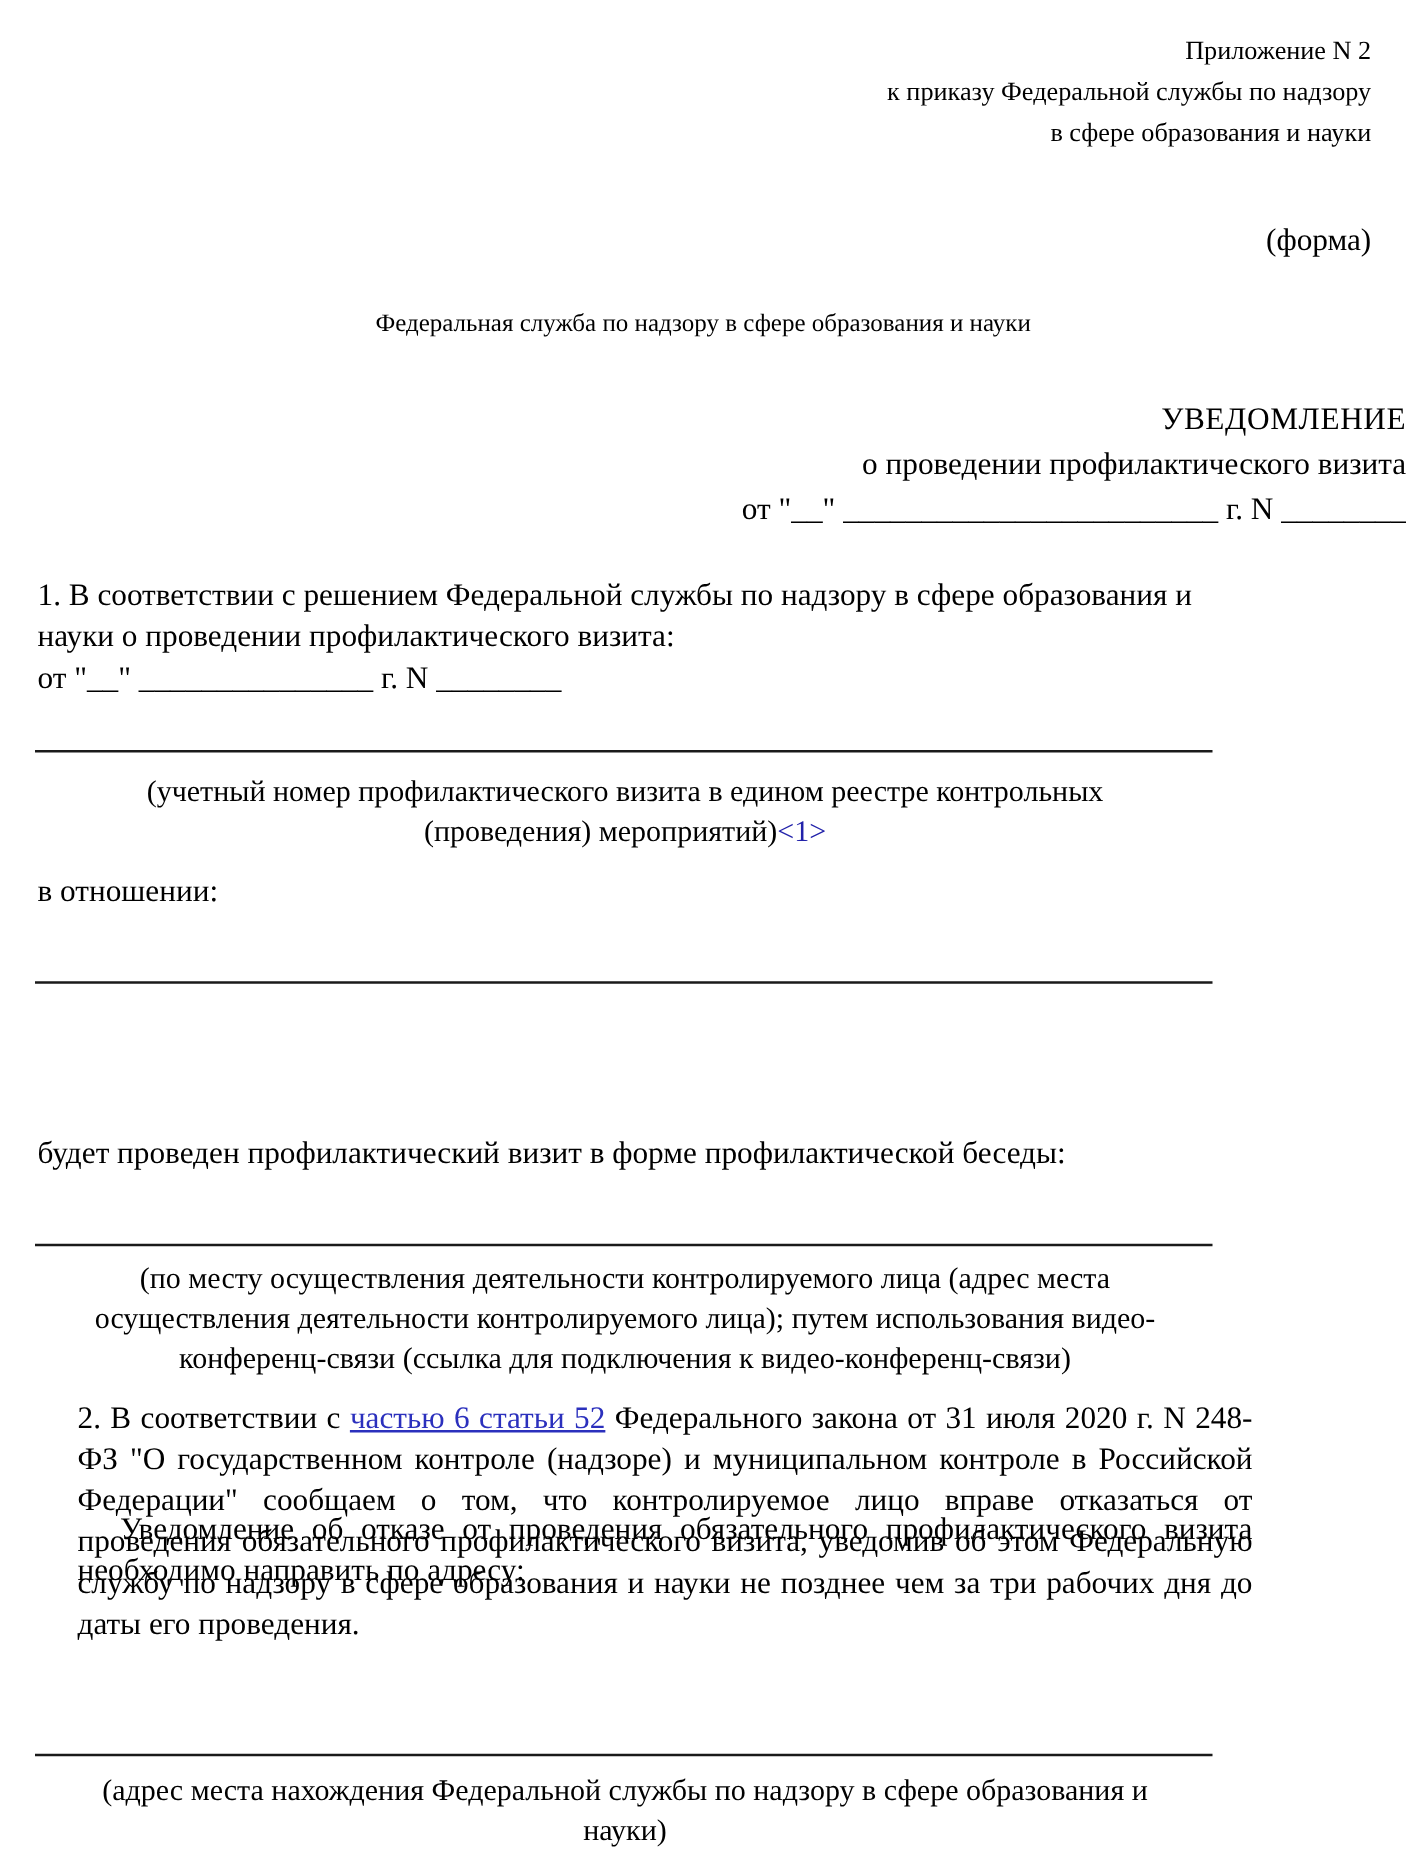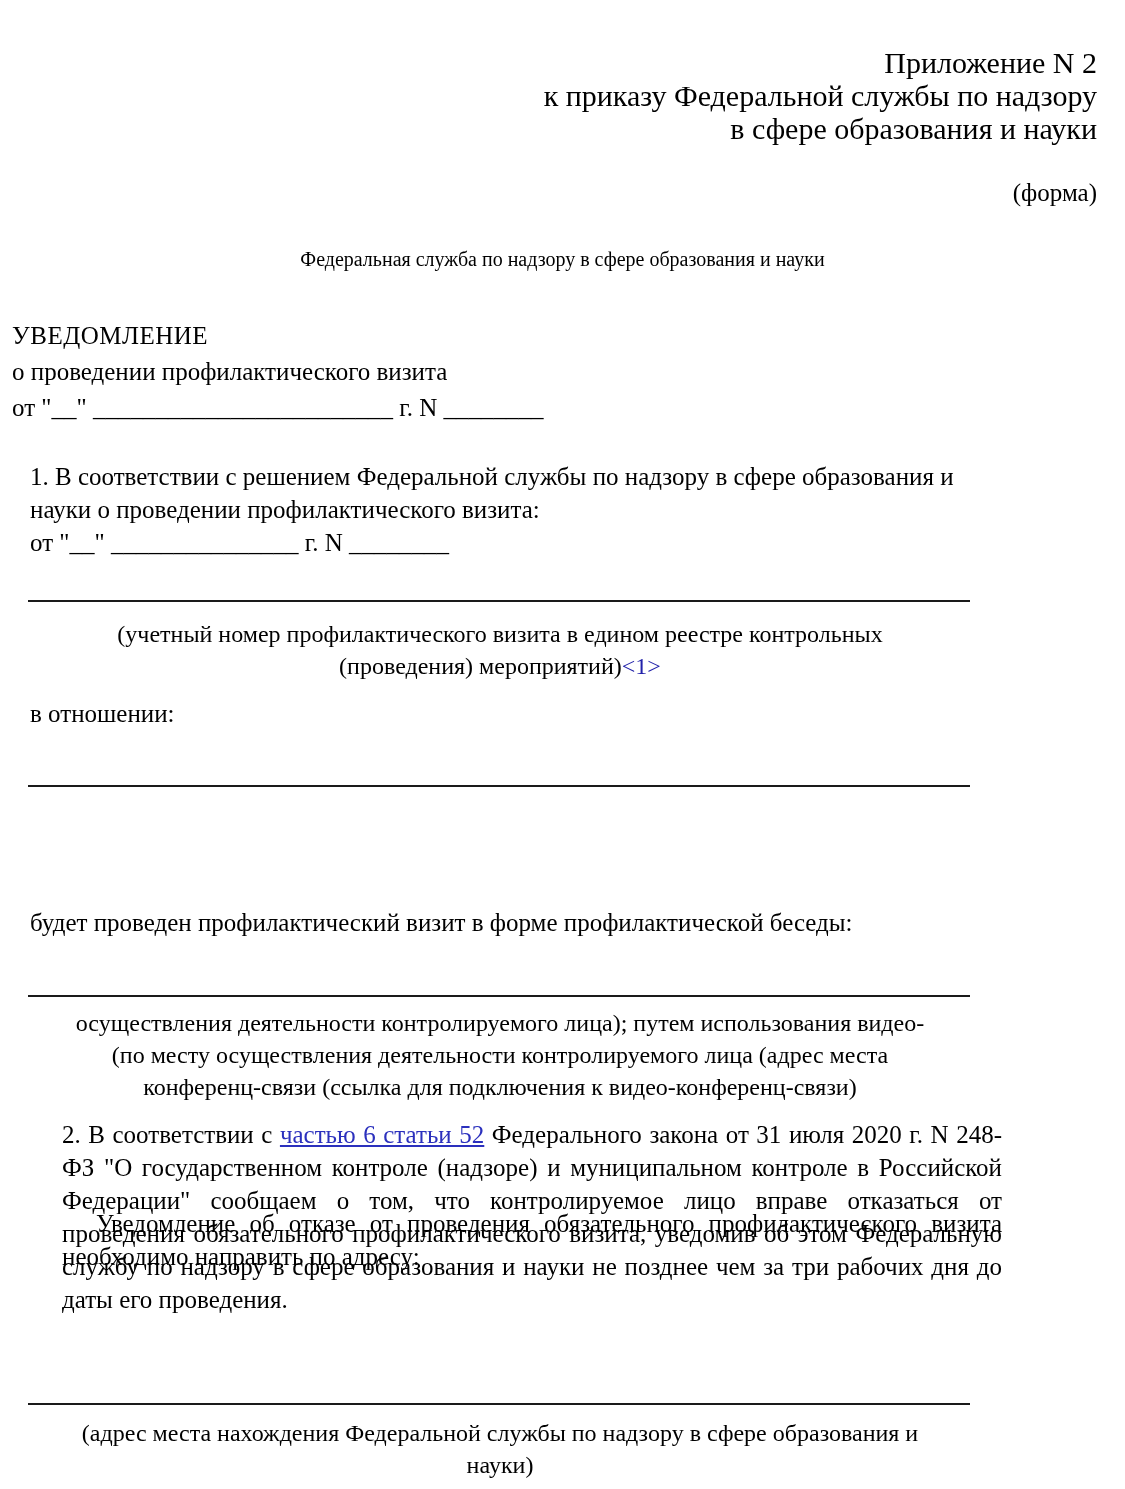--- a/index.html
+++ b/index.html
@@ -19,25 +19,25 @@
     height: 1489px;
     margin: 0 auto;
     background: #ffffff;
     overflow: hidden;
     box-sizing: border-box;
   }
 
   
   .doc-header {
     position: absolute;
-    top: 46px;
+    top: 24px;
     right: 28px;
     width: 640px;
     text-align: right;
-    font-size: 30px;
+    font-size: 21px;
     line-height: 33px;
   }
   .form-word {
     position: absolute;
     top: 176px;
     right: 28px;
     font-size: 25px;
     line-height: 33px;
     text-align: left;
   }
@@ -50,21 +50,21 @@
     right: 0;
     text-align: center;
     font-size: 20px;
     line-height: 33px;
   }
   .title-block {
     position: absolute;
     top: 318px;
     left: 0;
     right: 0;
-    text-align: left;
+    text-align: right;
     font-size: 25px;
     line-height: 36px;
     padding-left: 12px;
   }
   .title-main {
     letter-spacing: 0.5px;
   }
 
   
   .para {
@@ -158,22 +158,22 @@
   </div>
 
   <div class="para" style="top:697px;">в отношении:</div>
 
   <div class="rule" style="top:785px;"></div>
 
   <div class="para" style="top:906px;">будет проведен профилактический визит в форме профилактической беседы:</div>
 
   <div class="rule" style="top:995px;"></div>
   <div class="caption" style="top:1007px;">
+    <div>(по месту осуществления деятельности контролируемого лица (адрес места</div>
     <div>осуществления деятельности контролируемого лица); путем использования видео-</div>
-    <div>(по месту осуществления деятельности контролируемого лица (адрес места</div>
     <div>конференц-связи (ссылка для подключения к видео-конференц-связи)</div>
   </div>
 
   <div class="para just" style="top:1118px;">
     <span>2. В соответствии с </span><a class="lnk" href="#">частью 6 статьи 52</a><span> Федерального закона от 31 июля 2020 г. N 248-ФЗ "О государственном контроле (надзоре) и муниципальном контроле в Российской Федерации" сообщаем о том, что контролируемое лицо вправе отказаться от проведения обязательного профилактического визита, уведомив об этом Федеральную службу по надзору в сфере образования и науки не позднее чем за три рабочих дня до даты его проведения.</span>
   </div>
 
   <div class="para just indent" style="top:1207px;">Уведомление об отказе от проведения обязательного профилактического визита необходимо направить по адресу:</div>
 
   <div class="rule" style="top:1403px;"></div>

